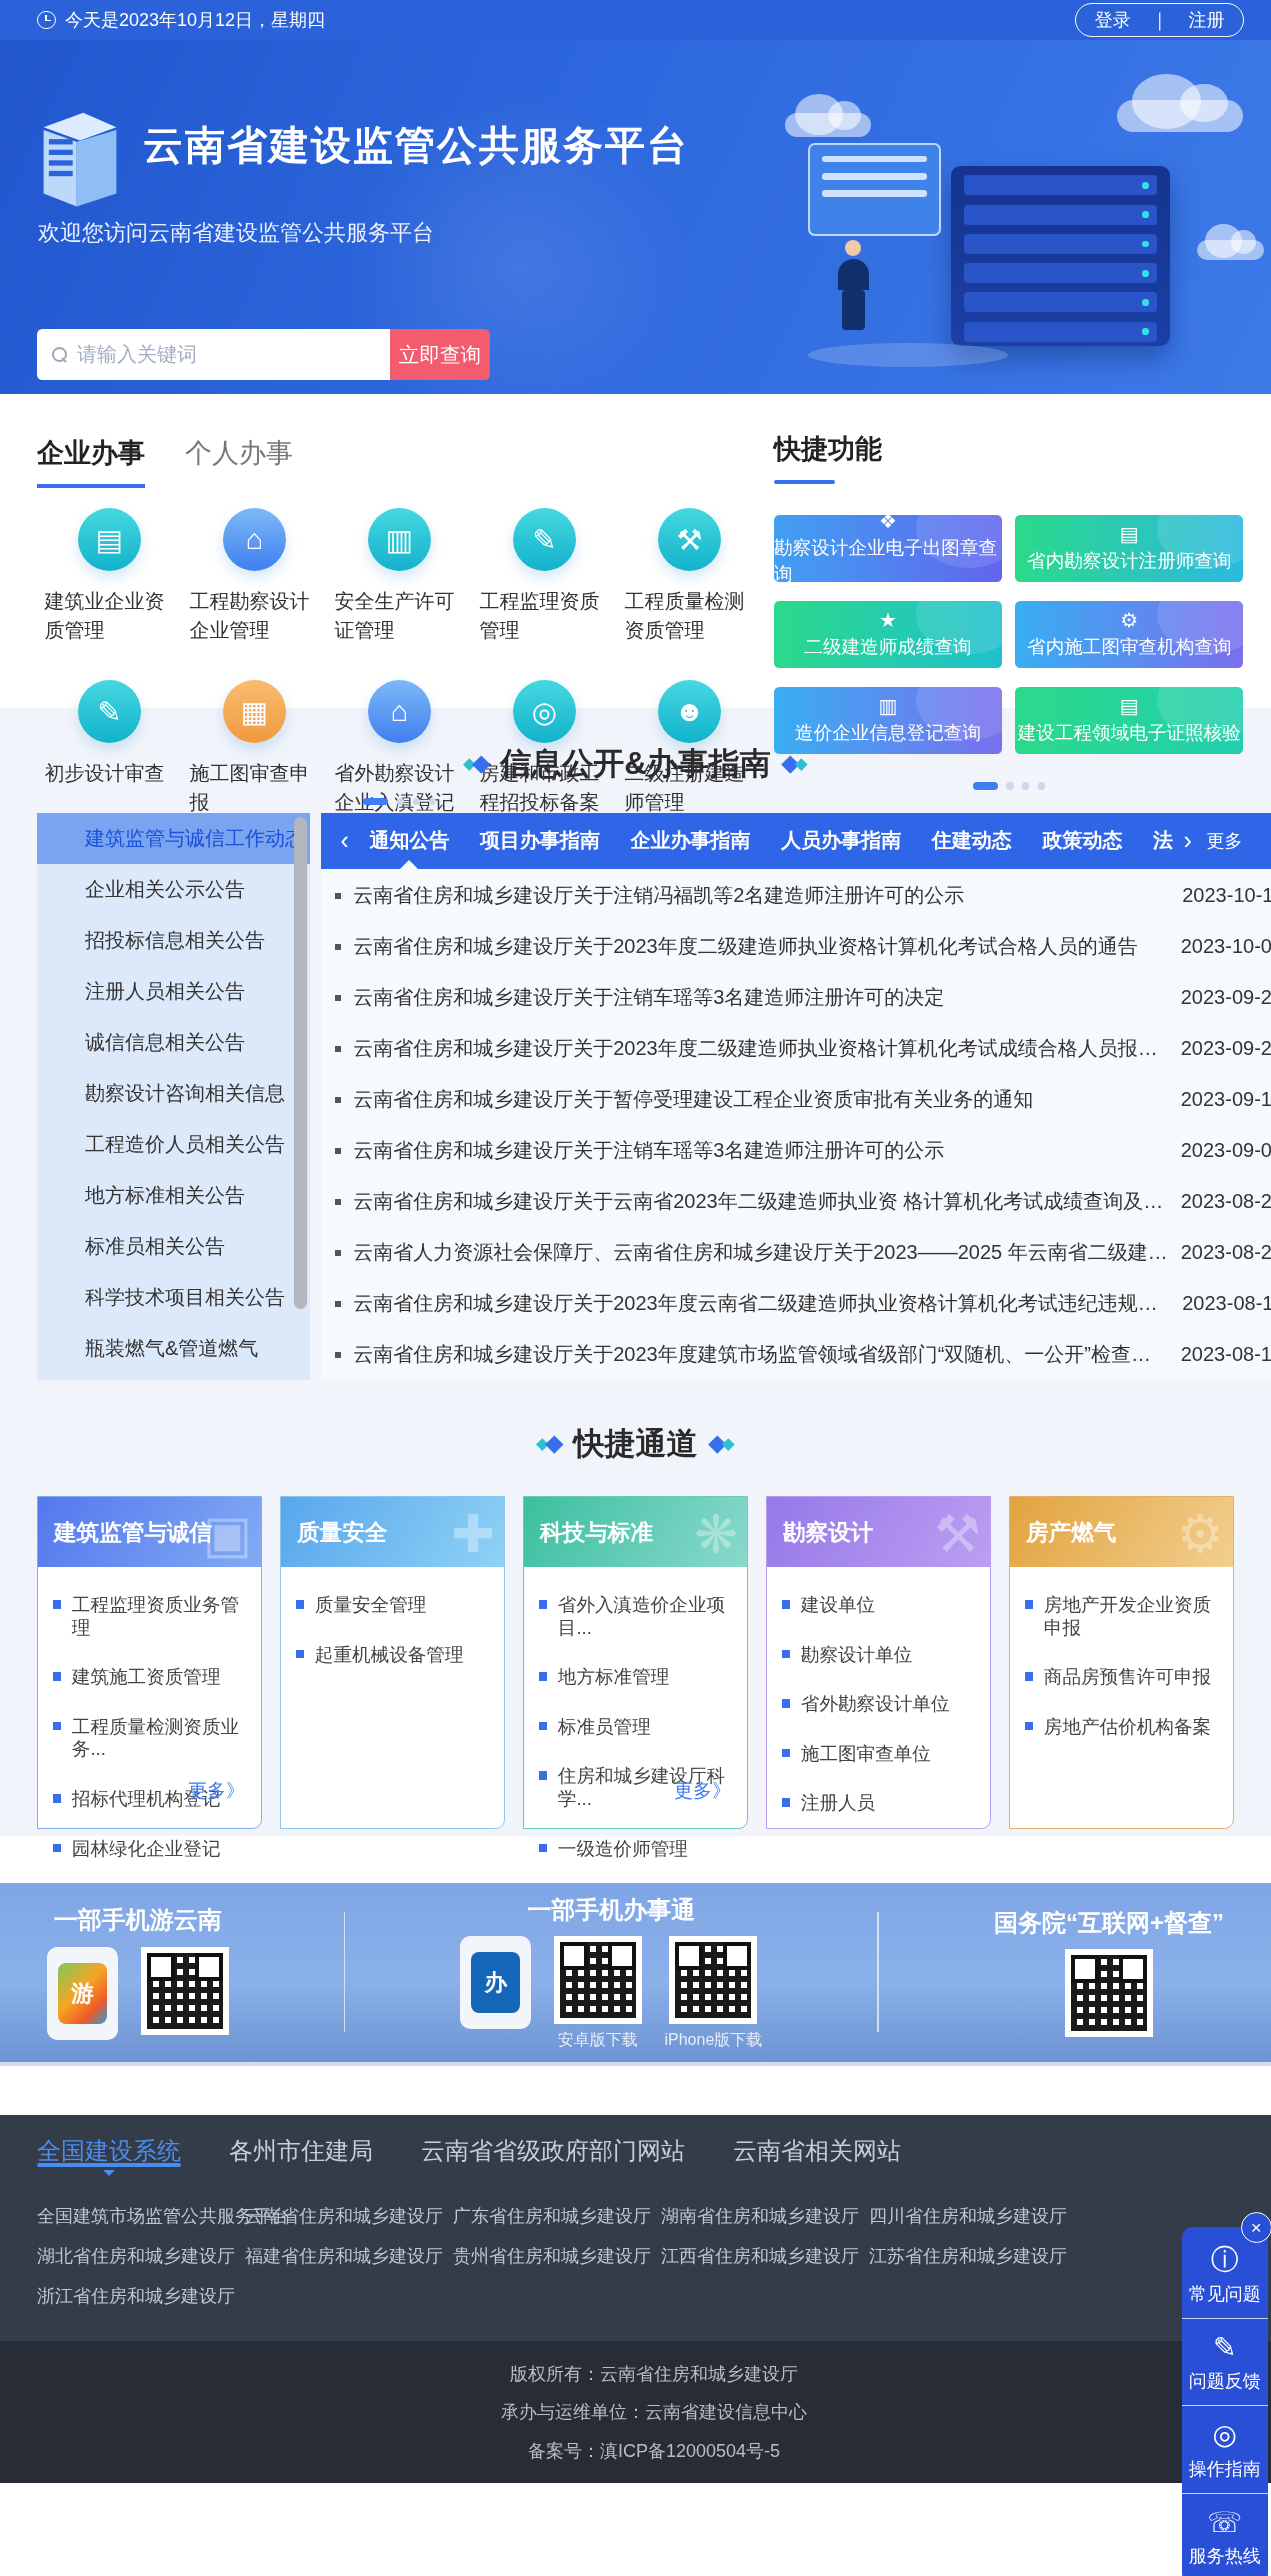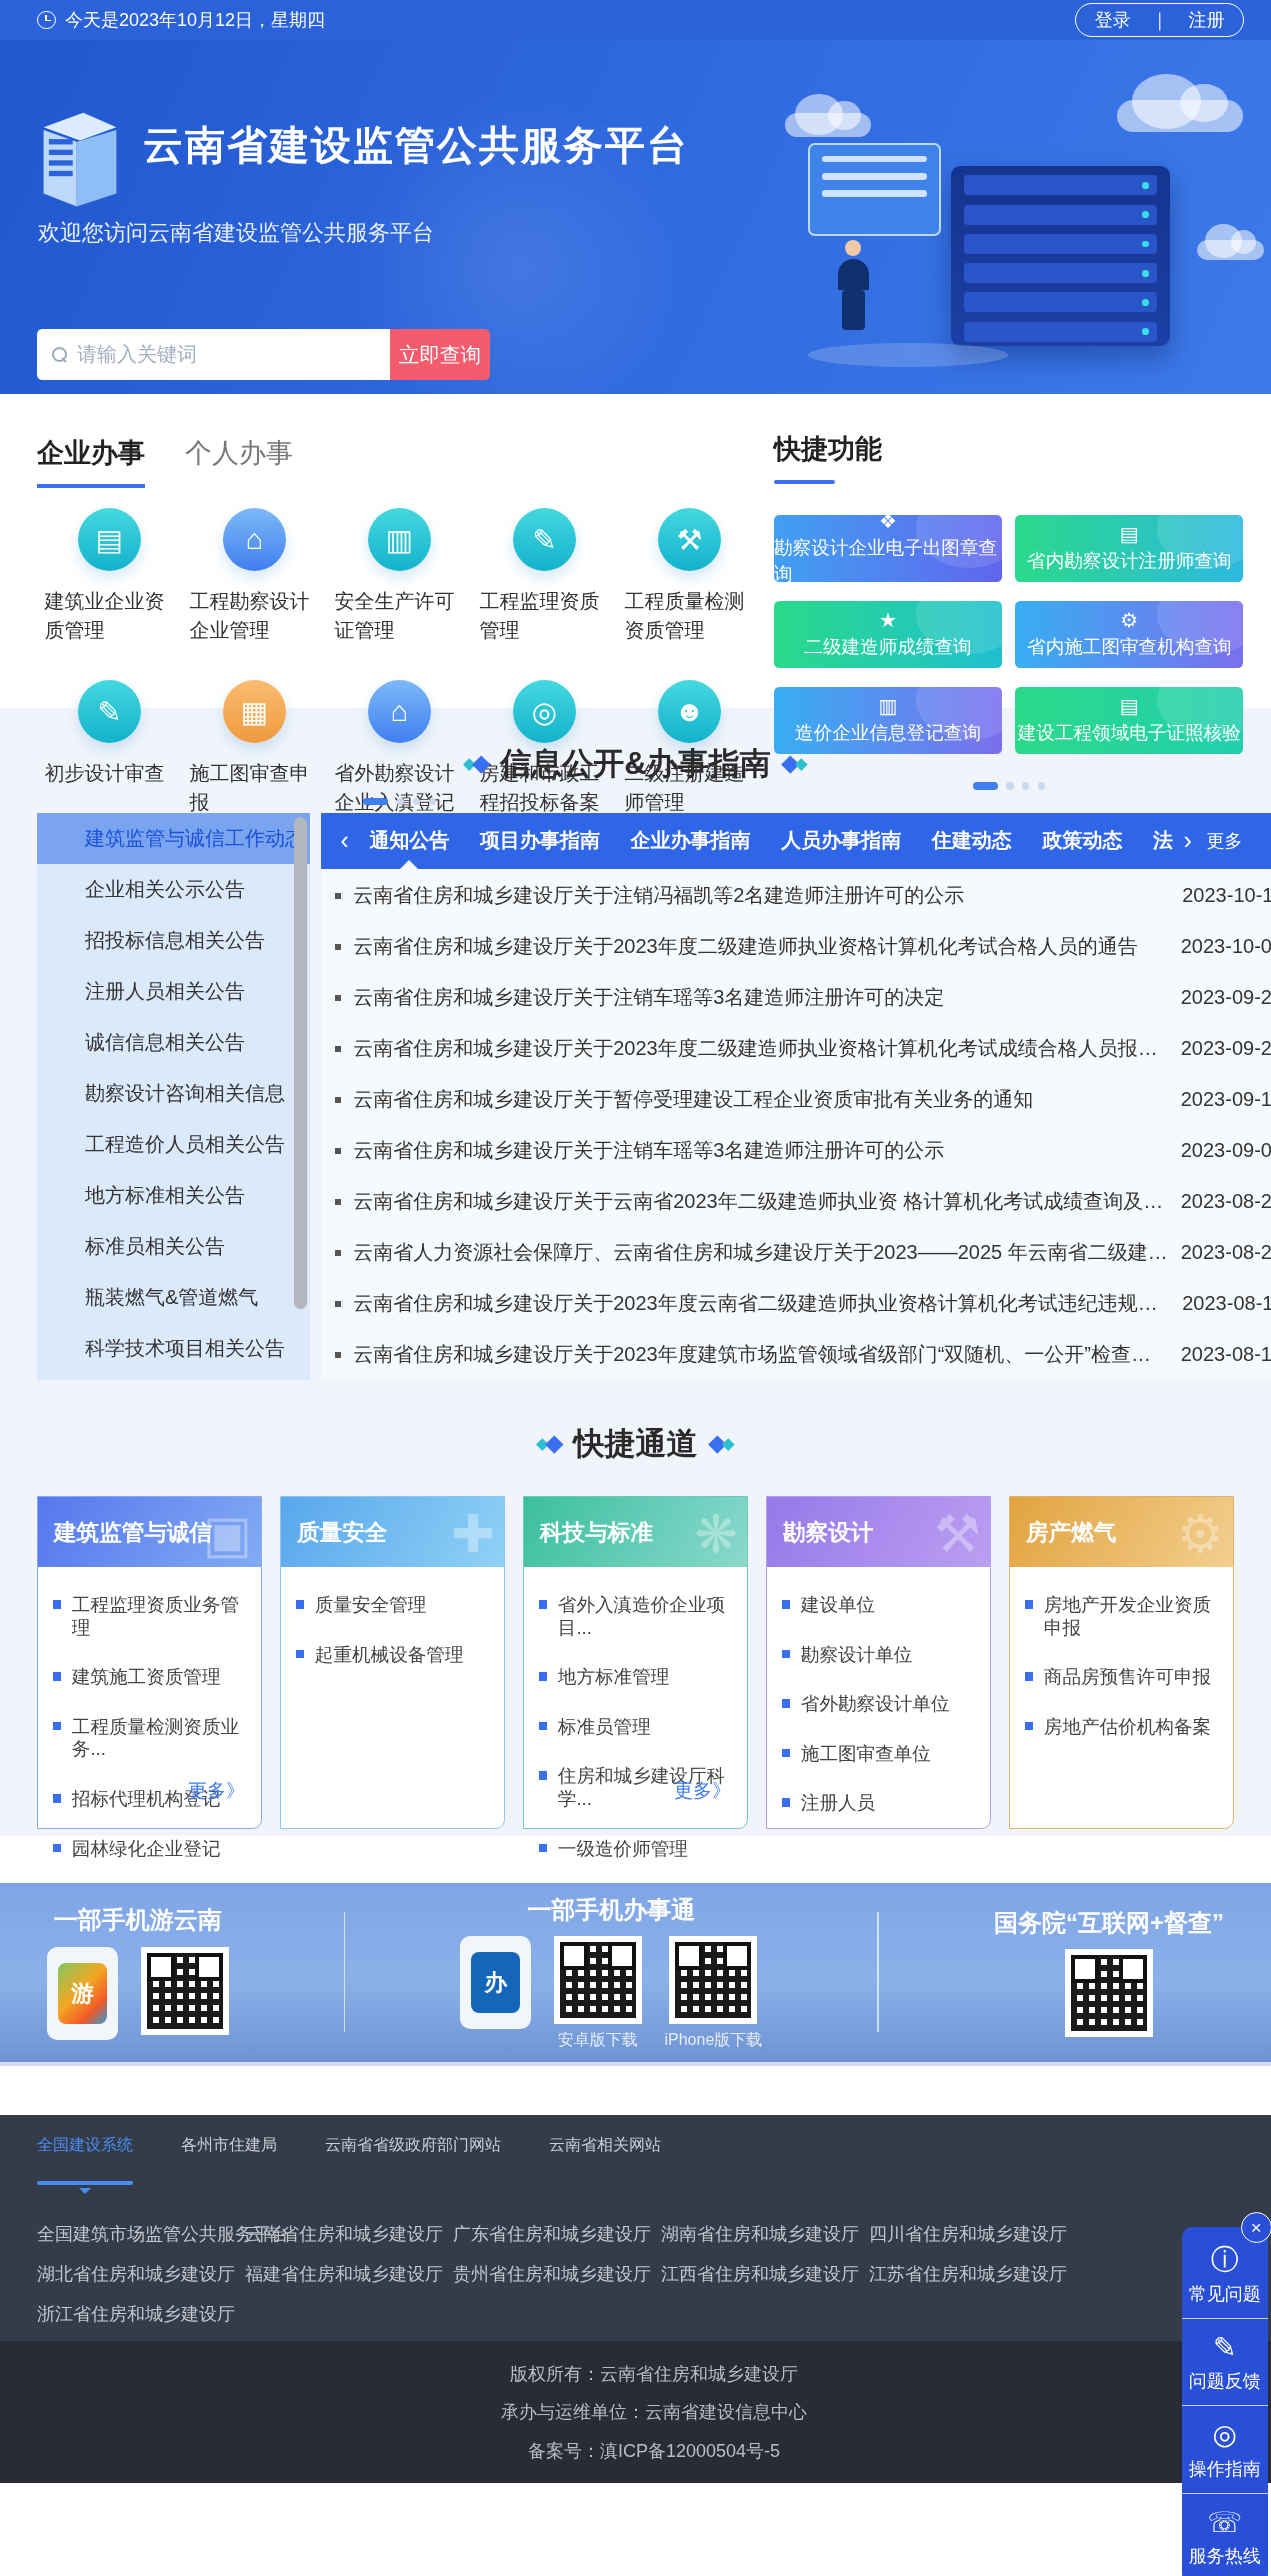--- a/index.html
+++ b/index.html
@@ -134,21 +134,21 @@
       repeating-linear-gradient(90deg,#1a1a1a 0 6px,#fff 6px 12px); position:relative; }
   .qr-in::before, .qr-in::after { content:""; position:absolute; width:20px; height:20px; border:4.7px solid #111; background:#fff; }
   .qr-in::before { left:0; top:0; }
   .qr-in::after { right:0; top:0; }
   .qr-label { color:#e8edf8; font-size:16px; }
   .bn-sep { width:1.3px; height:120px; background:rgba(255,255,255,.65); }
 
   
   #footer { margin-top:49px; height:226px; background:#343b49; padding:20px 0 0 37px; }
   #footer-tabs { display:flex; gap:48px; }
-  .f-tab { font-size:16px; color:#c9cdd5; cursor:pointer; padding-bottom:29px; position:relative; white-space:nowrap;font-family:Liberation Mono, monospace; }
+  .f-tab { font-size:24px; color:#c9cdd5; cursor:pointer; padding-bottom:0; position:relative; white-space:nowrap;font-family:Liberation Mono, monospace; }
   .f-tab.active { color:#4a8df0; }
   .f-tab.active::after { content:""; position:absolute; left:0; bottom:0; width:100%; height:3.3px; background:#4a8df0; border-radius:2px; }
   .f-tab.active::before { content:""; position:absolute; left:50%; margin-left:-6px; bottom:-9.3px; border-left:6px solid transparent; border-right:6px solid transparent; border-top:6px solid #4a8df0; }
   #footer-links { margin-top:37px; display:grid; grid-template-columns:repeat(5,208px); row-gap:16px; }
   .f-link { font-size:18px; color:#c2c7cf; cursor:pointer; white-space:nowrap; }
   #copyright { height:142px; background:#272c37; padding:21px 0 0 37px; display:flex; flex-direction:column; gap:14.6px; }
   .cp-line { font-size:18px; color:#b8bdc6;text-align:center; }
 
   
   #floatbar { position:absolute; right:3.3px; top:2227px; width:86px; background:#2a4fd7; border-radius:10.6px; color:#fff; z-index:5; padding:4px 0; }
@@ -342,22 +342,22 @@
         <div id="side-items">
             <div class="side-item active">建筑监管与诚信工作动态</div>
             <div class="side-item">企业相关公示公告</div>
             <div class="side-item">招投标信息相关公告</div>
             <div class="side-item">注册人员相关公告</div>
             <div class="side-item">诚信信息相关公告</div>
             <div class="side-item">勘察设计咨询相关信息</div>
             <div class="side-item">工程造价人员相关公告</div>
             <div class="side-item">地方标准相关公告</div>
             <div class="side-item">标准员相关公告</div>
+            <div class="side-item">科学技术项目相关公告</div>
             <div class="side-item">瓶装燃气&amp;管道燃气</div>
-            <div class="side-item">科学技术项目相关公告</div>
             <div class="side-item">房产交易相关信息</div>
           </div>
         <div class="side-scroll"></div>
       </div>
       <div id="news-main">
         <div id="news-tabs">
             <span class="nt-chev">‹</span>
             <div class="news-tab active">通知公告</div>
             <div class="news-tab">项目办事指南</div>
             <div class="news-tab">企业办事指南</div>

